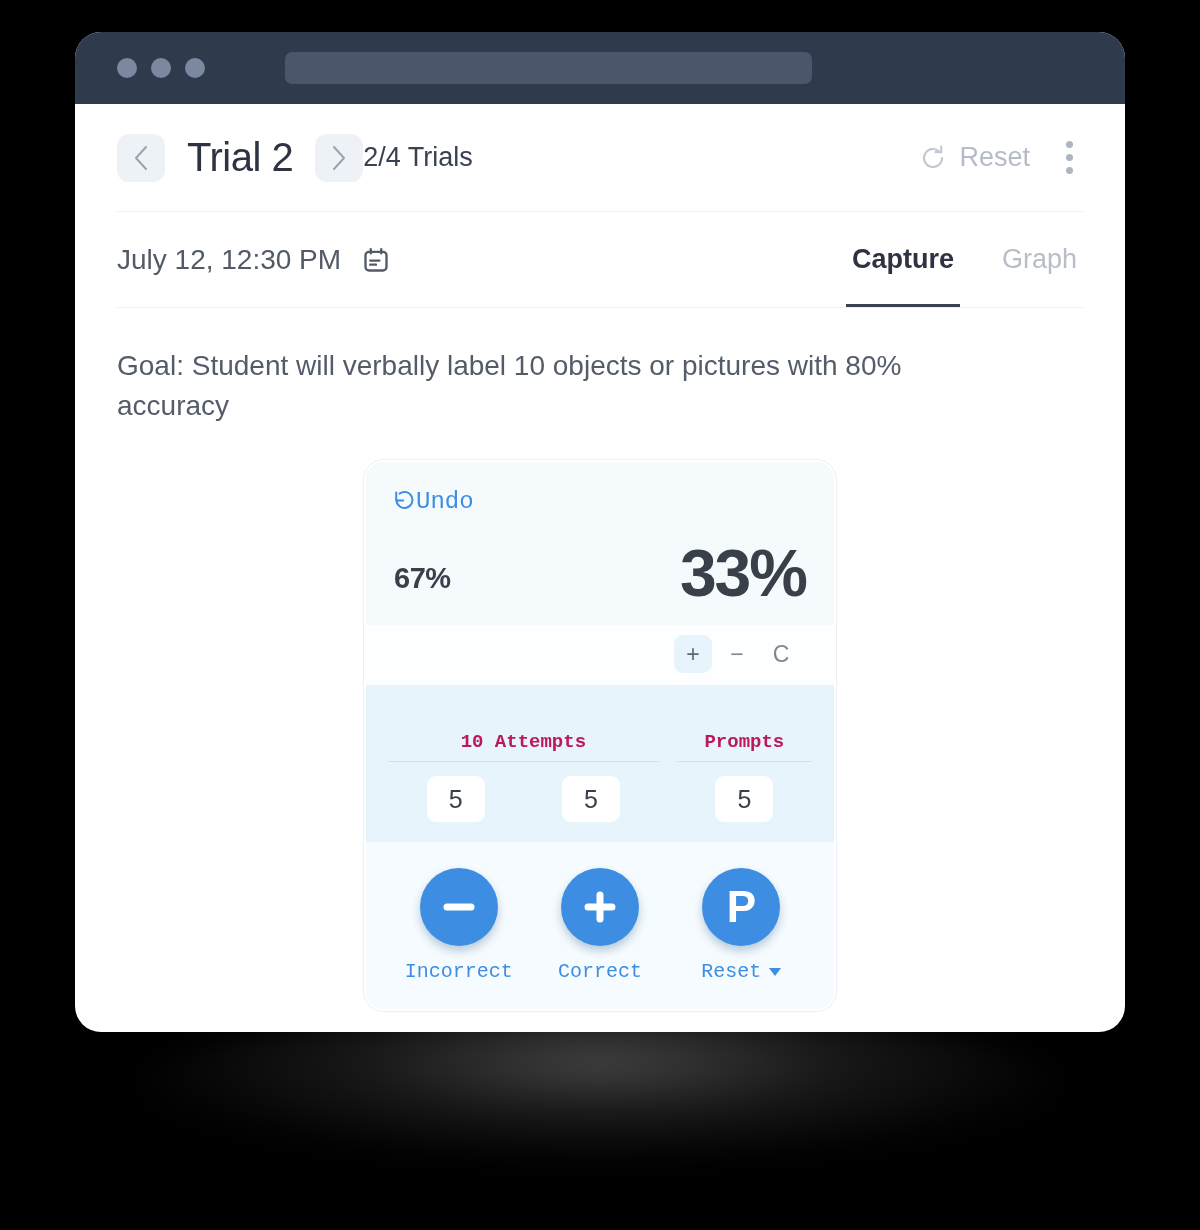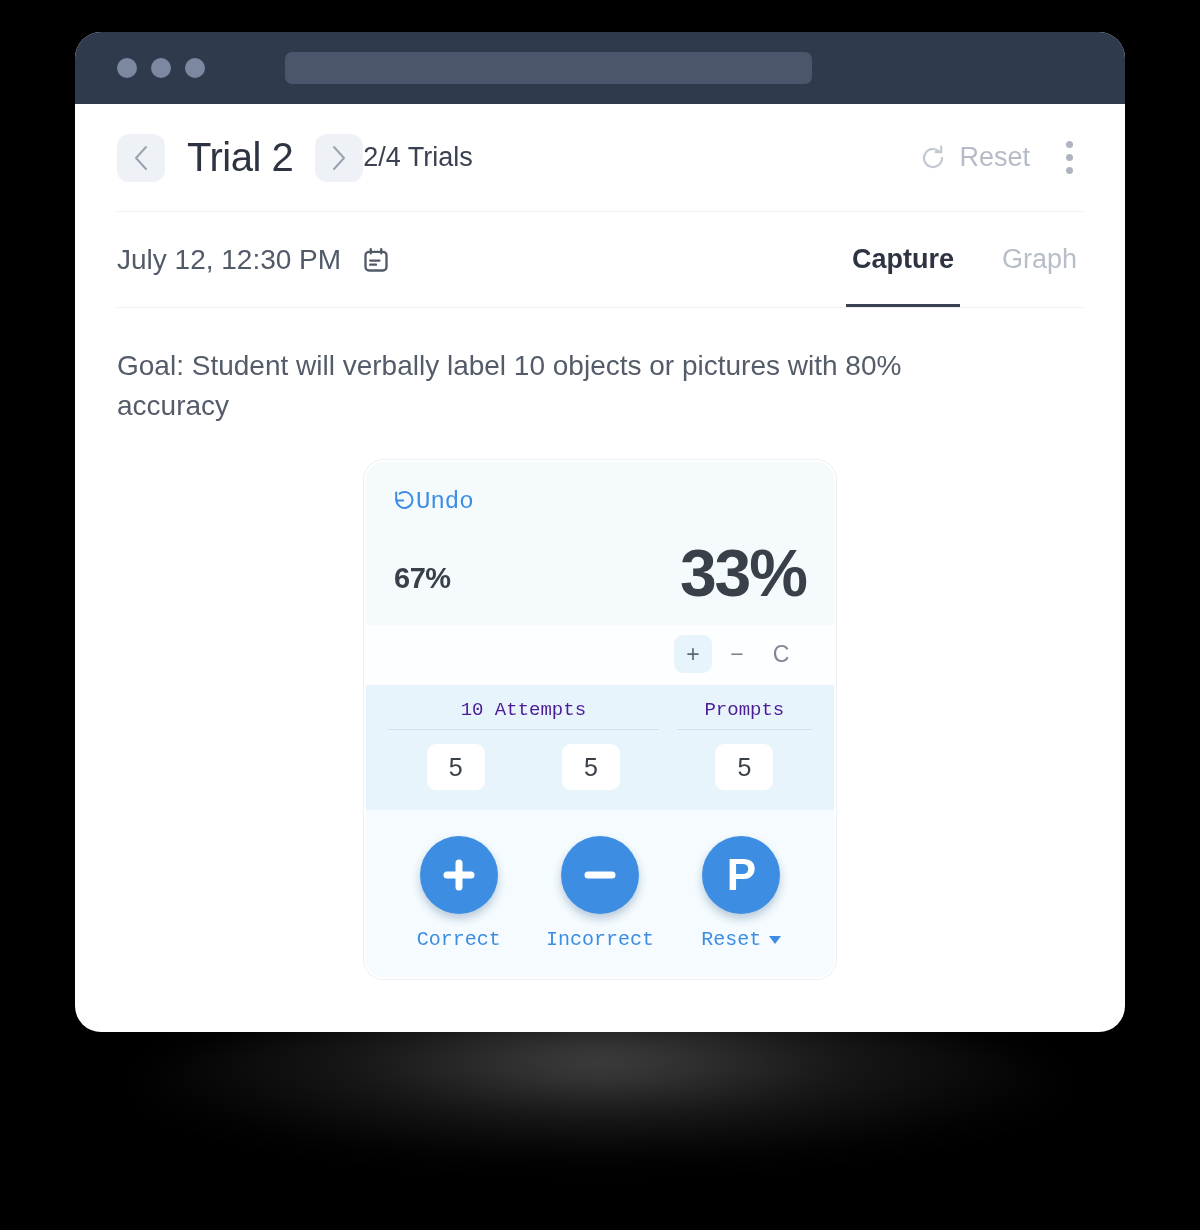--- a/index.html
+++ b/index.html
@@ -234,22 +234,23 @@
 
   
   .counters {
     background: #e7f4fb;
     padding: 14px 22px 20px 22px;
   }
   .counter-heads {
     display: flex;
     font-family: "Liberation Mono", monospace;
     font-size: 19px;
-    font-weight: normal;
-    color: #4c1d95;
+    font-weight: bold;
+    color: #be185d;
+    margin-top: 32px;
   }
   .head-attempts {
     flex: 2;
     text-align: center;
     padding-bottom: 8px;
     border-bottom: 1px solid #cfe3ef;
     margin-right: 18px;
   }
   .head-prompts {
     flex: 1;
@@ -422,33 +423,33 @@
               <div class="cv-single">
                 <button class="cv-box">5</button>
               </div>
             </div>
           </div>
 
           <div class="actions">
             <button class="action">
               <span class="action-circle">
                 <svg width="42" height="42" viewBox="0 0 42 42">
+                  <path d="M9 21 H33" stroke="#ffffff" stroke-width="7" stroke-linecap="round"></path>
+                </svg>
+              </span>
+              <span class="action-label">Incorrect</span>
+            </button>
+
+            <button class="action">
+              <span class="action-circle">
+                <svg width="42" height="42" viewBox="0 0 42 42">
                   <path d="M21 9 V33 M9 21 H33" stroke="#ffffff" stroke-width="7" stroke-linecap="round"></path>
                 </svg>
               </span>
               <span class="action-label">Correct</span>
-            </button>
-
-            <button class="action">
-              <span class="action-circle">
-                <svg width="42" height="42" viewBox="0 0 42 42">
-                  <path d="M9 21 H33" stroke="#ffffff" stroke-width="7" stroke-linecap="round"></path>
-                </svg>
-              </span>
-              <span class="action-label">Incorrect</span>
             </button>
 
             <button class="action">
               <span class="action-circle">
                 <span class="glyph-p">P</span>
               </span>
               <span class="action-label">
                 <span>Reset</span>
                 <i class="caret-down"></i>
               </span>

